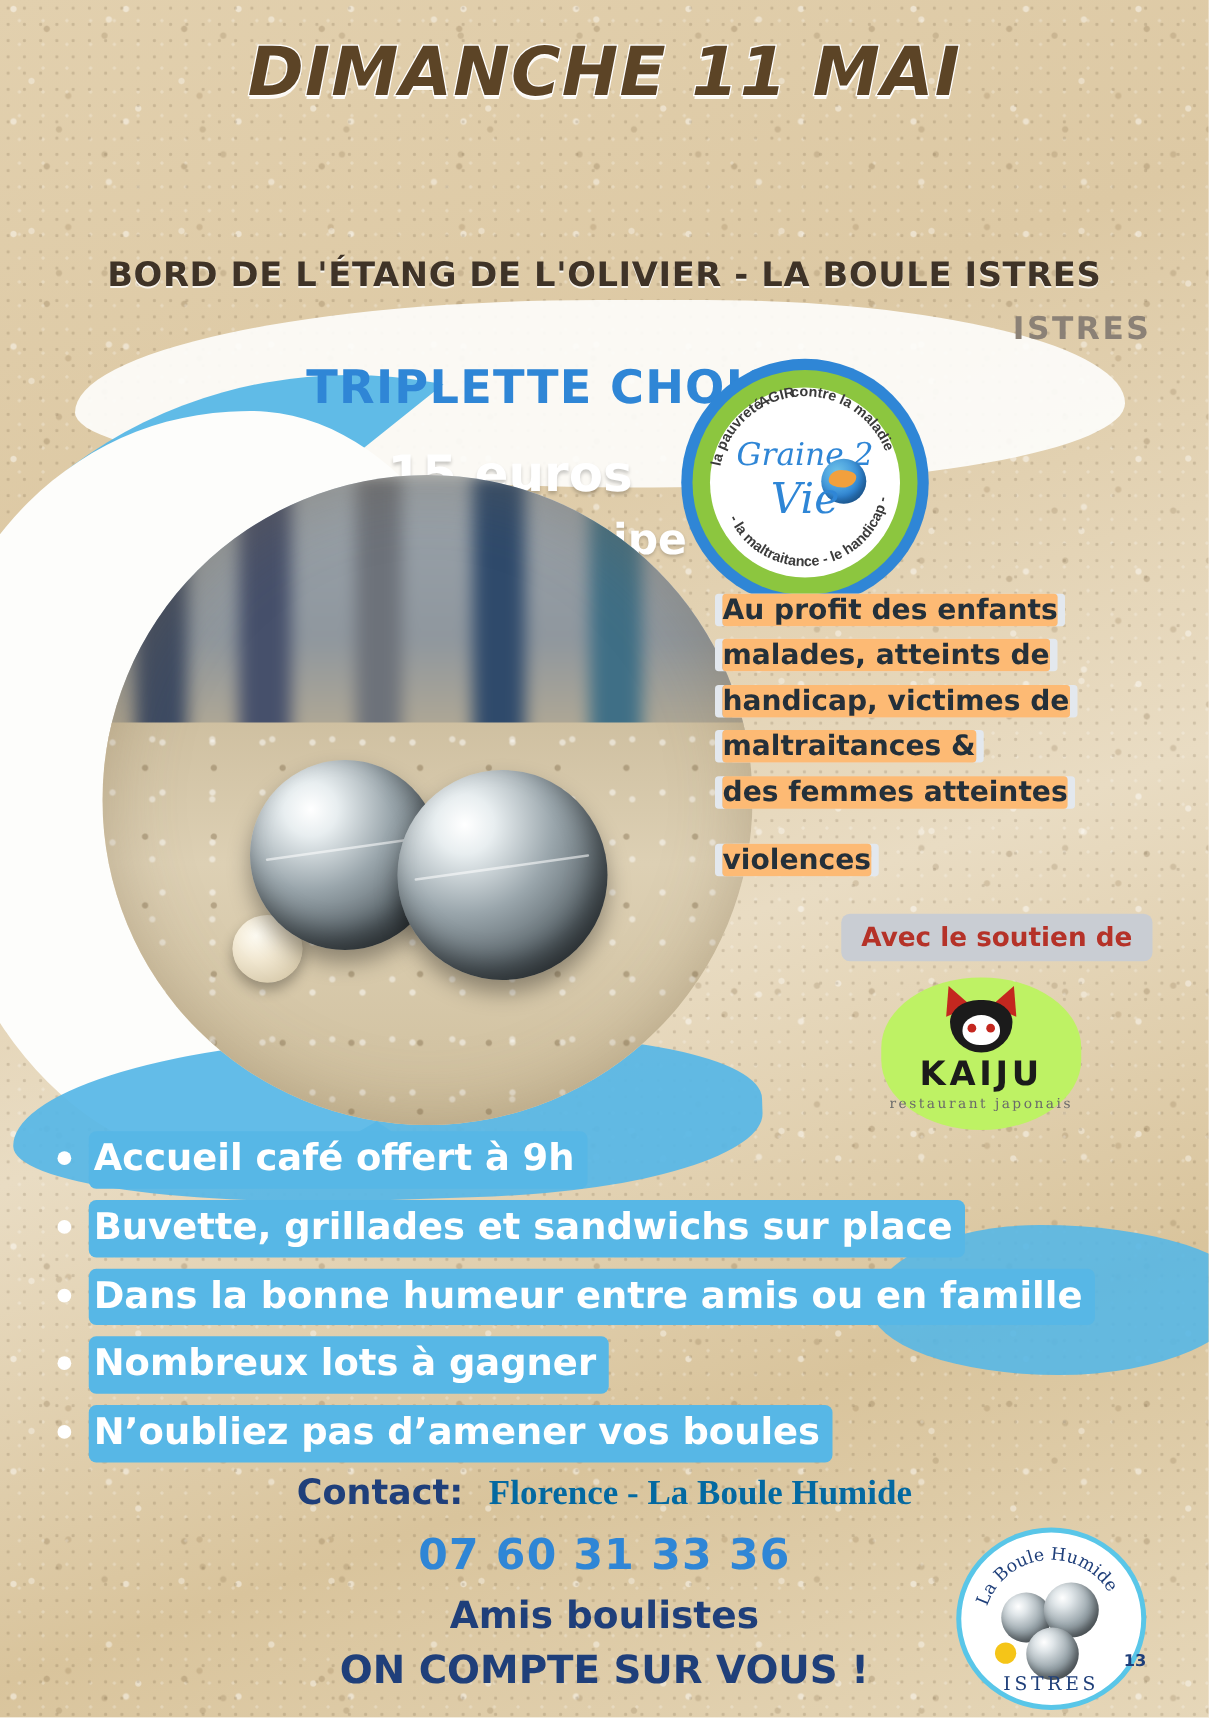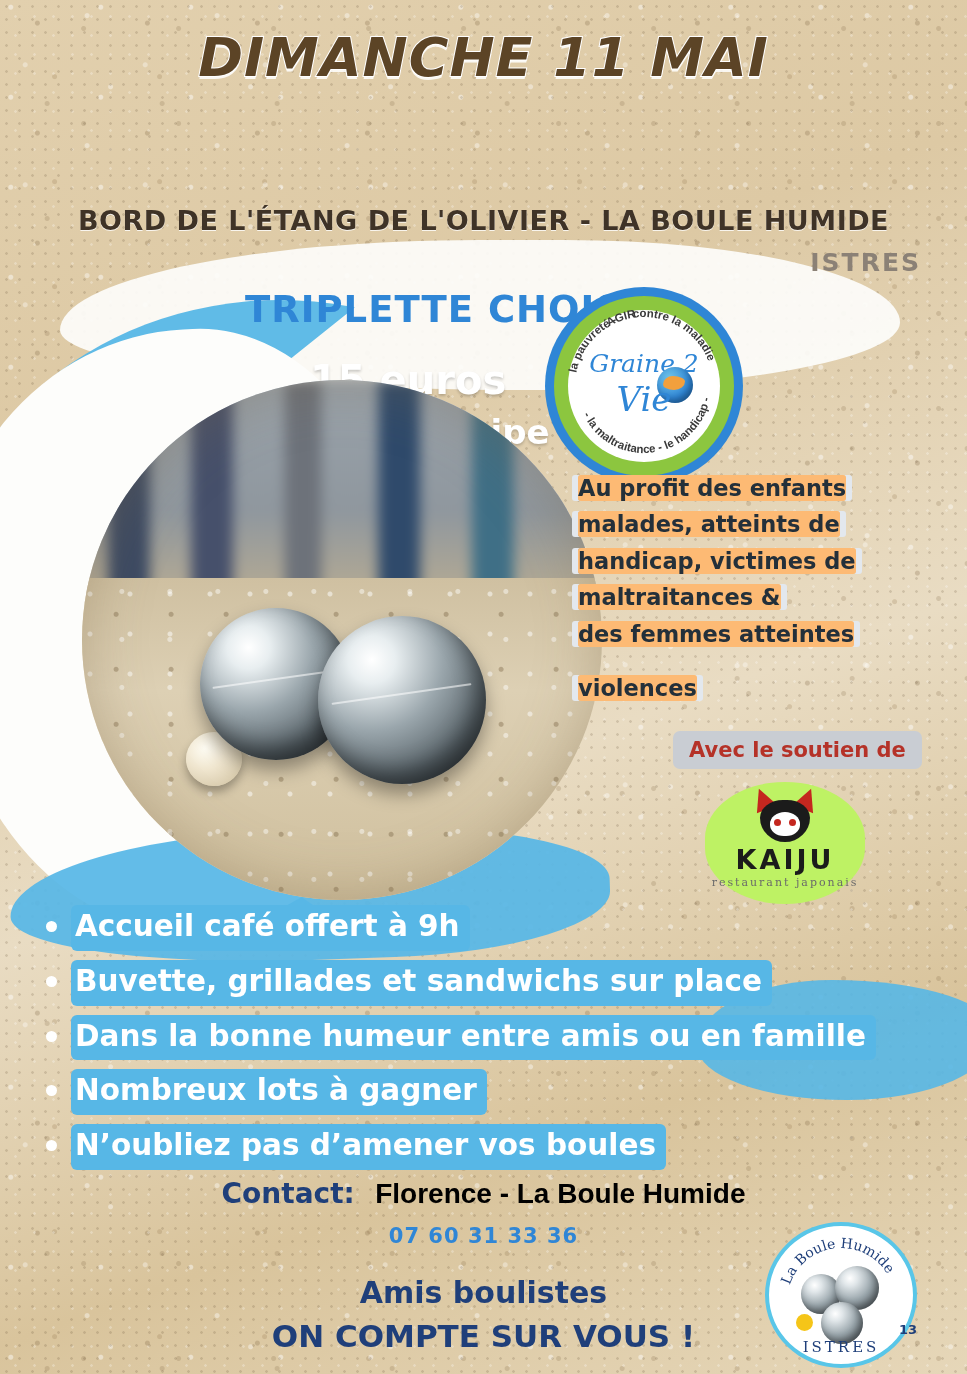--- a/index.html
+++ b/index.html
@@ -429,33 +429,33 @@
     left: 0; right: 0; top: 1177px;
     text-align: center;
   }
   .contact-label {
     font-family: "DejaVu Sans", sans-serif;
     font-weight: bold;
     font-size: 28px;
     color: #1f3f7a;
   }
   .contact-name {
-    font-family: Liberation Sans, sans-serif;
+    font-family: Liberation Serif, serif;
     font-weight: bold;
     font-size: 28px;
-    color: #000000;
+    color: #0369a1;
     margin-left: 16px;
   }
   .phone {
     position: absolute;
     left: 0; right: 0; top: 1224px;
     text-align: center;
     font-family: "DejaVu Sans", sans-serif;
     font-weight: bold;
-    font-size: 21px;
+    font-size: 34px;
     color: #2f86d6;
     letter-spacing: 1px;
   }
   .amis {
     position: absolute;
     left: 0; right: 0; top: 1275px;
     text-align: center;
     font-family: "DejaVu Sans", sans-serif;
     font-weight: bold;
     font-size: 30px;
@@ -531,21 +531,21 @@
   <div class="sand"></div>
   <div class="sand-grain"></div>
 
   <div class="brush-white-top"></div>
   <div class="brush-blue-arc"></div>
   <div class="brush-white-left"></div>
   <div class="brush-blue-bottom"></div>
   <div class="brush-blue-right"></div>
 
   <div class="date-line">DIMANCHE 11 MAI</div>
-  <div class="subtitle">BORD DE L'ÉTANG DE L'OLIVIER - LA BOULE HUMIDE</div>
+  <div class="subtitle">BORD DE L'ÉTANG DE L'OLIVIER - LA BOULE ISTRES</div>
   <div class="subtitle2">ISTRES</div>
 
   <div class="triplette">TRIPLETTE CHOISIE</div>
   <div class="price">15 euros</div>
   <div class="price-sub">par équipe</div>
 
   <div class="photo">
     <div class="legs"></div>
     <div class="ground"></div>
     <div class="cochonnet small"></div>

